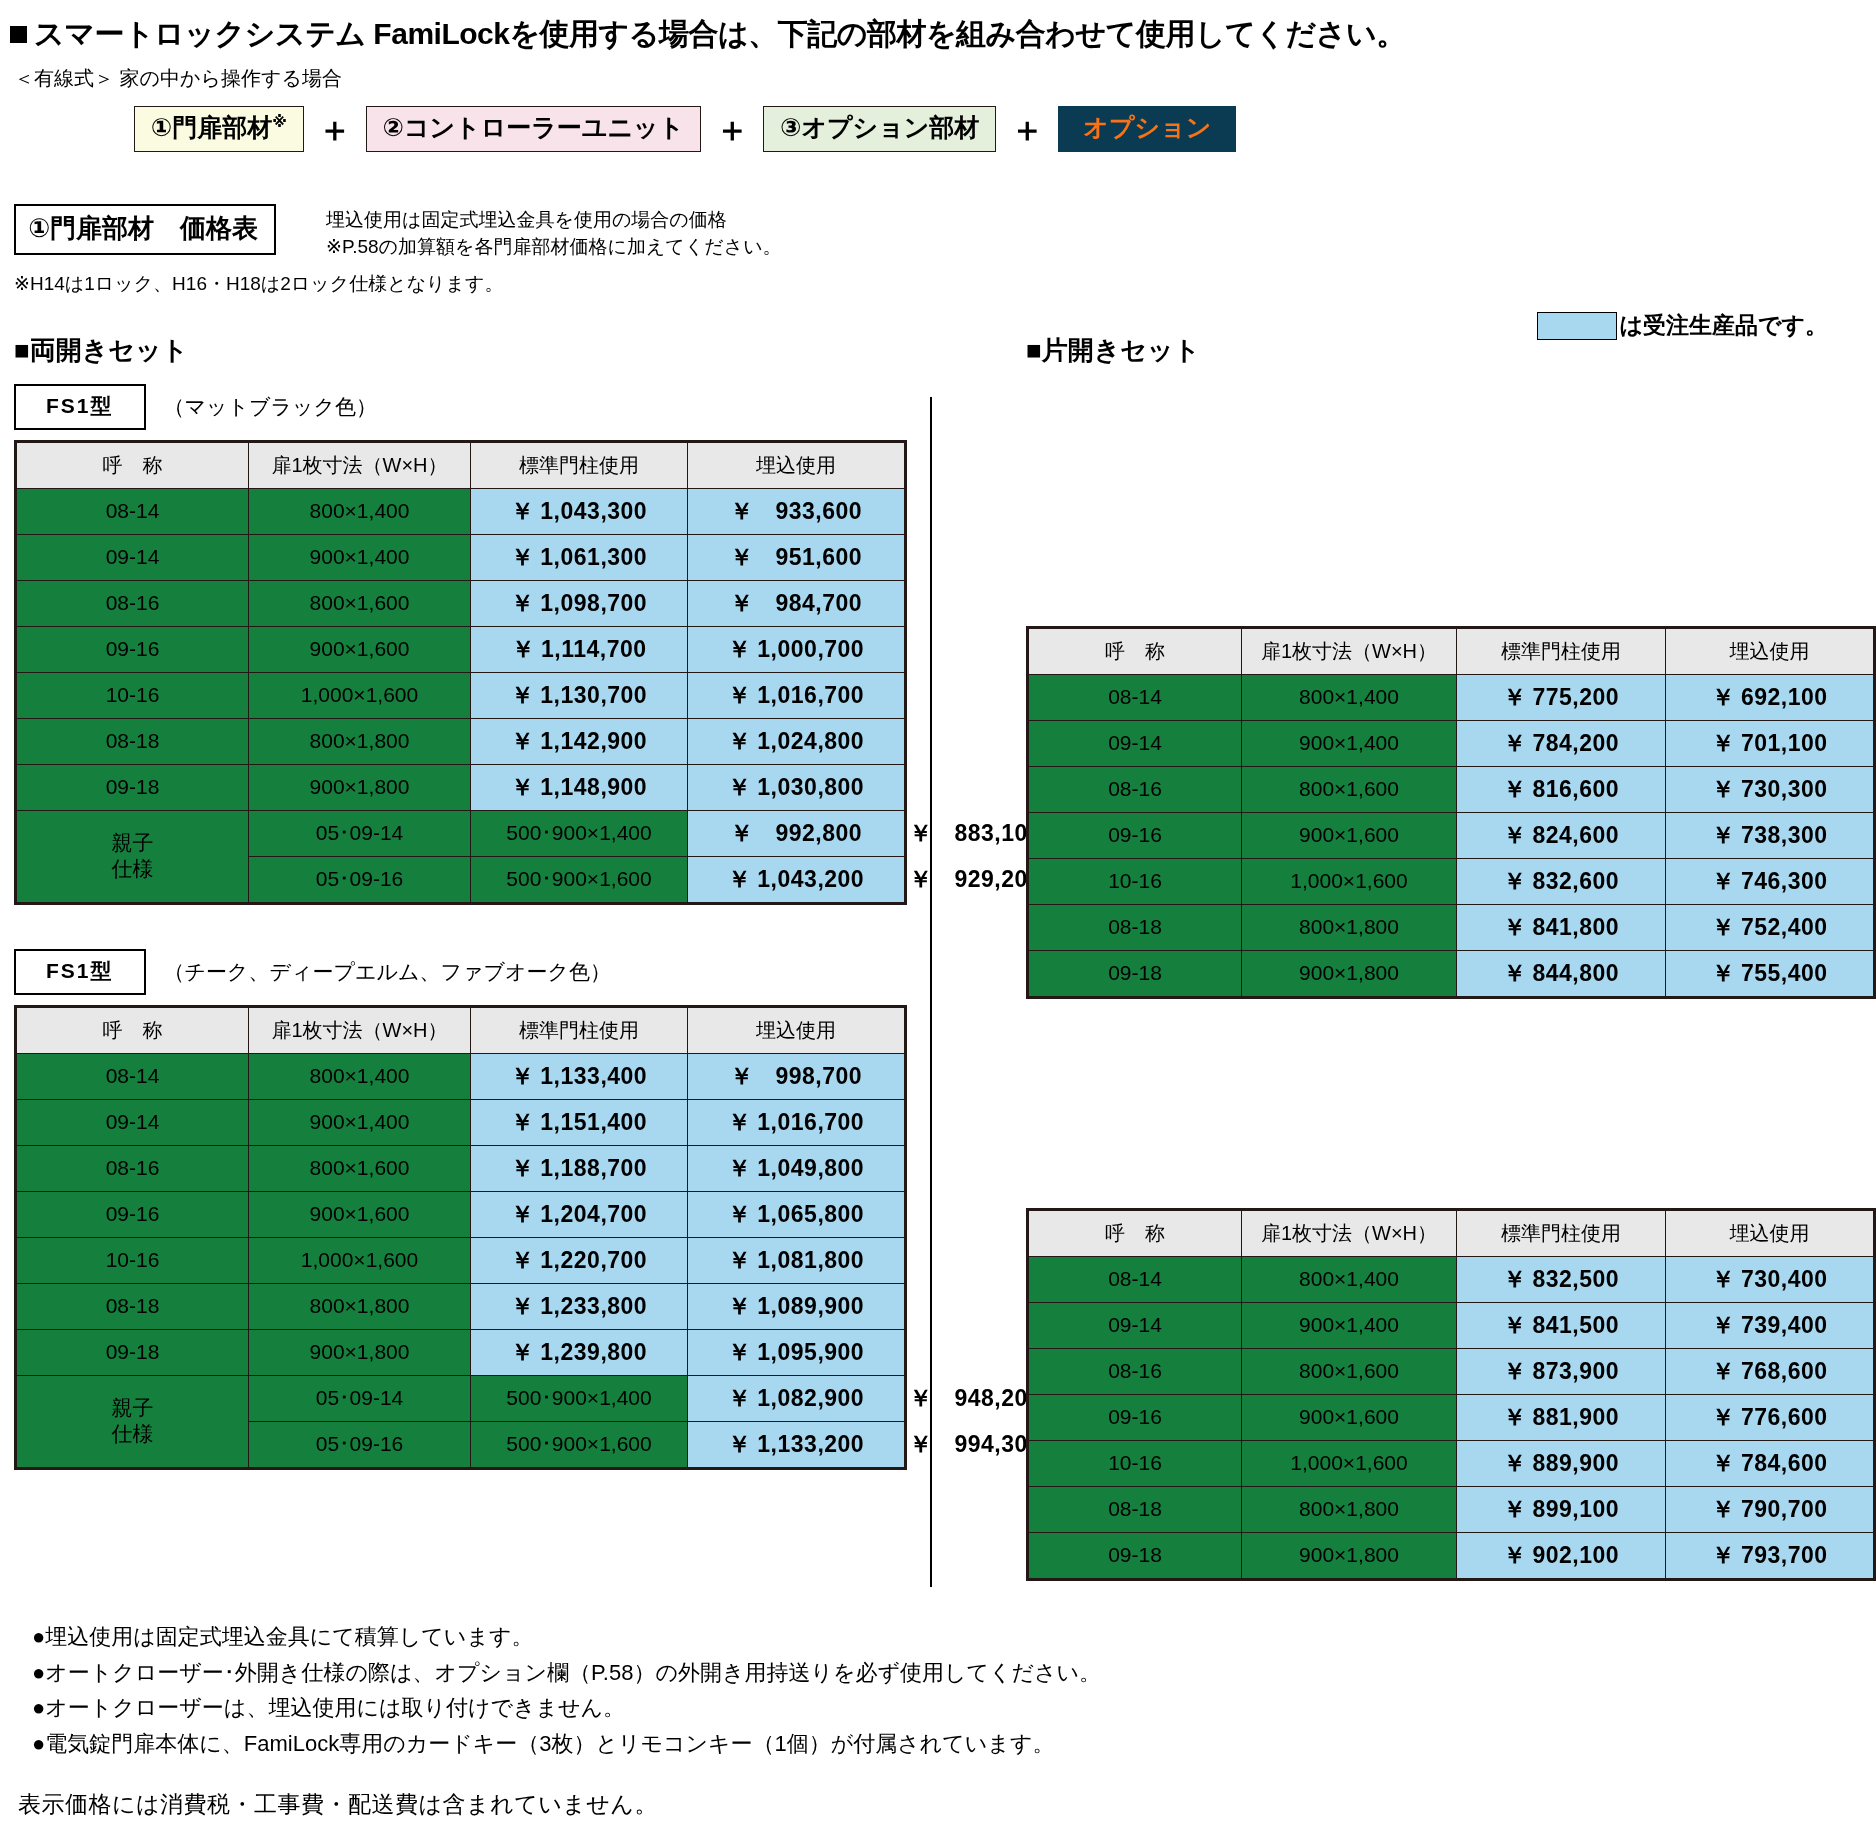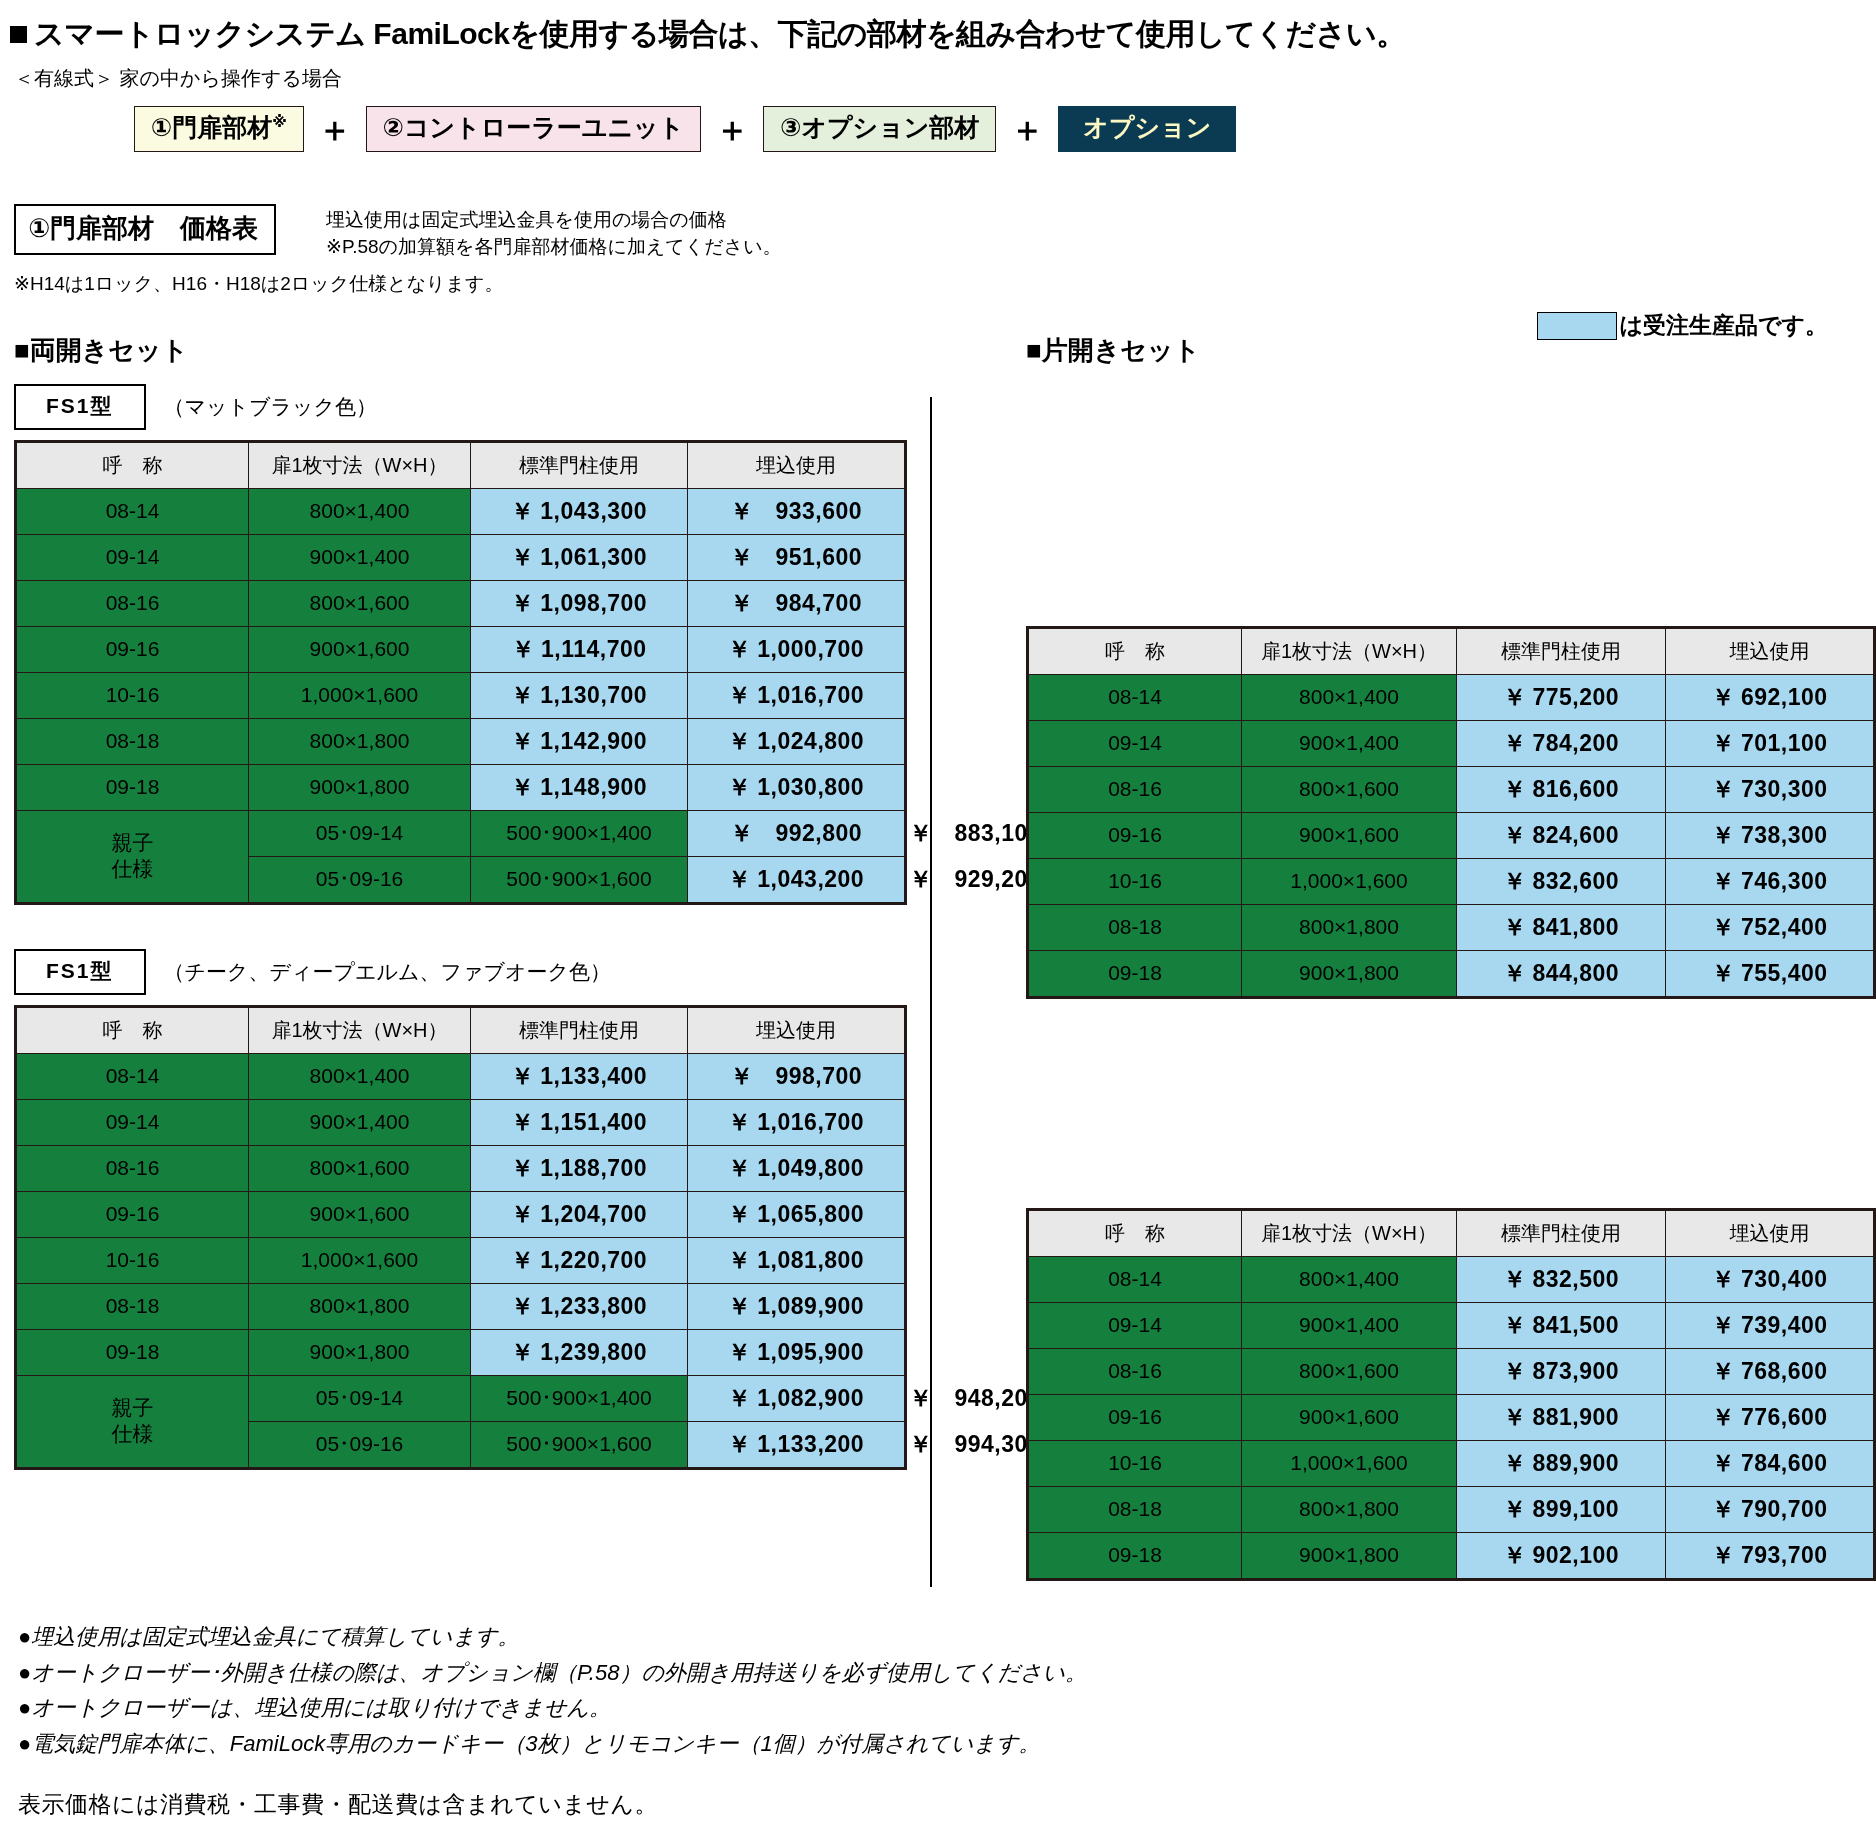--- a/index.html
+++ b/index.html
@@ -29,21 +29,21 @@
   .chip{
     border:1.5px solid #231815;
     font-size:25px;font-weight:bold;
     padding:7px 16px 9px 16px;
     line-height:1.1;
     white-space:nowrap;
   }
   .chip.c1{background:#fbfbe2;}
   .chip.c2{background:#f7e3e9;}
   .chip.c3{background:#e4f0dc;}
-  .chip.c4{background:#0b3b52;color:#fef9c3;border-color:#0b3b52;padding-left:24px;padding-right:24px;}
+  .chip.c4{background:#0b3b52;color:#f97316;border-color:#0b3b52;padding-left:24px;padding-right:24px;}
   .chip .small{font-size:15px;vertical-align:super;}
   .plus{font-size:34px;font-weight:bold;margin:0 14px;line-height:1;}
 
   
   .sec-wrap{display:flex;align-items:flex-start;padding:52px 0 0 14px;gap:36px;}
   .sec-title{
     border:2px solid #000;
     font-size:26px;font-weight:bold;
     padding:5px 16px 7px 12px;
     white-space:nowrap;
@@ -113,21 +113,21 @@
   
   .tbl-right{width:845px;}
   .tbl-right col.c-name{width:213px;}
   .tbl-right col.c-size{width:215px;}
   .tbl-right col.c-std{width:209px;}
   .tbl-right col.c-emb{width:208px;}
 
   .spacer-right-1{height:246px;}
 
   
-  .footnotes{padding:34px 0 0 18px;font-style:italic;}
+  .footnotes{padding:34px 0 0 32px;}
   .fn{font-size:22px;line-height:1.62;}
   .tax{font-size:23px;padding:28px 0 26px 18px;letter-spacing:0.5px;}
 </style>
 </head>
 <body>
 
 <div class="page">
 
   <div class="hdr">
     <span class="sq"></span>

